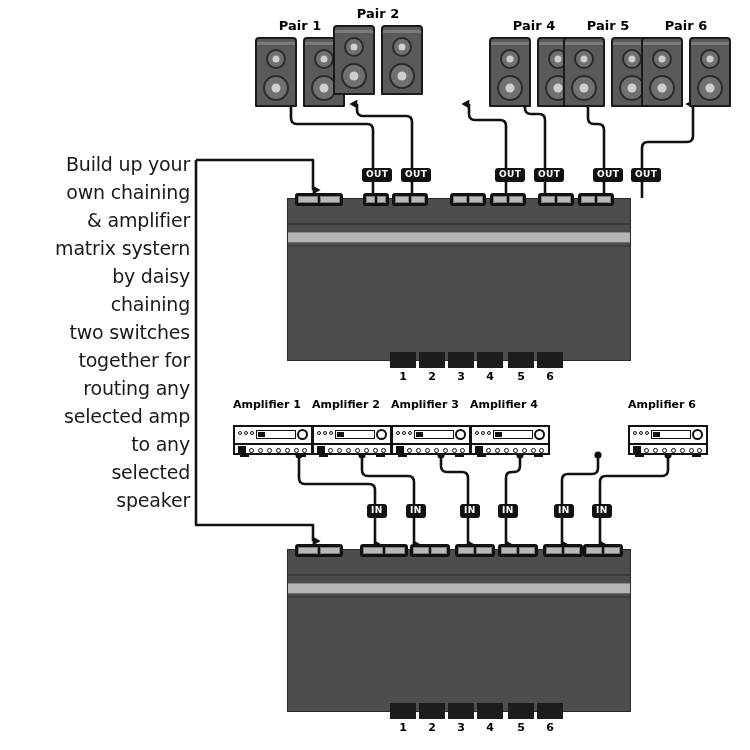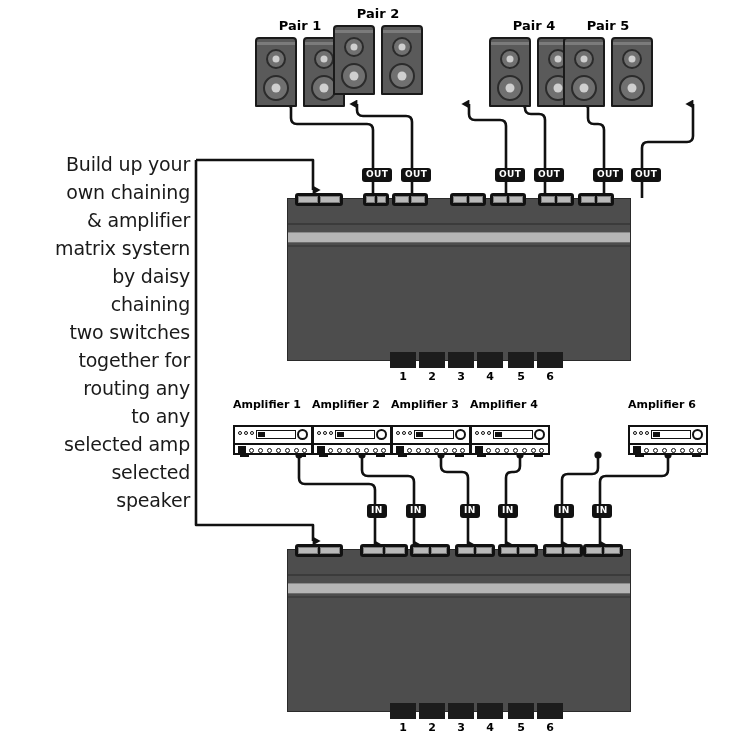--- a/index.html
+++ b/index.html
@@ -329,22 +329,22 @@
   <div class="caption">
     <div>Build up your</div>
     <div>own chaining</div>
     <div>&amp; amplifier</div>
     <div>matrix systern</div>
     <div>by daisy</div>
     <div>chaining</div>
     <div>two switches</div>
     <div>together for</div>
     <div>routing any</div>
+    <div>selected amp</div>
     <div>to any</div>
-    <div>selected amp</div>
     <div>selected</div>
     <div>speaker</div>
   </div>
 
   <div class="pair" style="left:255px; top:18px;">
     <div class="pair-label">Pair 1</div>
     <div class="pair-cabs">
       <div class="cab">
         <div class="topband"></div>
         <div class="drv tw"></div>
@@ -400,20 +400,35 @@
         <div class="drv wf"></div>
       </div>
       <div class="cab">
         <div class="topband"></div>
         <div class="drv tw"></div>
         <div class="drv wf"></div>
       </div>
     </div>
   </div>
 
+  <div class="pair" style="left:641px; top:18px;">
+    <div class="pair-label">Pair 6</div>
+    <div class="pair-cabs">
+      <div class="cab">
+        <div class="topband"></div>
+        <div class="drv tw"></div>
+        <div class="drv wf"></div>
+      </div>
+      <div class="cab">
+        <div class="topband"></div>
+        <div class="drv tw"></div>
+        <div class="drv wf"></div>
+      </div>
+    </div>
+  </div>
 
   <div class="tag" style="left:362px; top:168px;">OUT</div>
   <div class="tag" style="left:401px; top:168px;">OUT</div>
   <div class="tag" style="left:495px; top:168px;">OUT</div>
   <div class="tag" style="left:534px; top:168px;">OUT</div>
   <div class="tag" style="left:593px; top:168px;">OUT</div>
   <div class="tag" style="left:631px; top:168px;">OUT</div>
 
   <div class="unit" style="left:287px; top:198px; width:344px; height:163px;">
     <div class="seam-a" style="top:24px;"></div>

